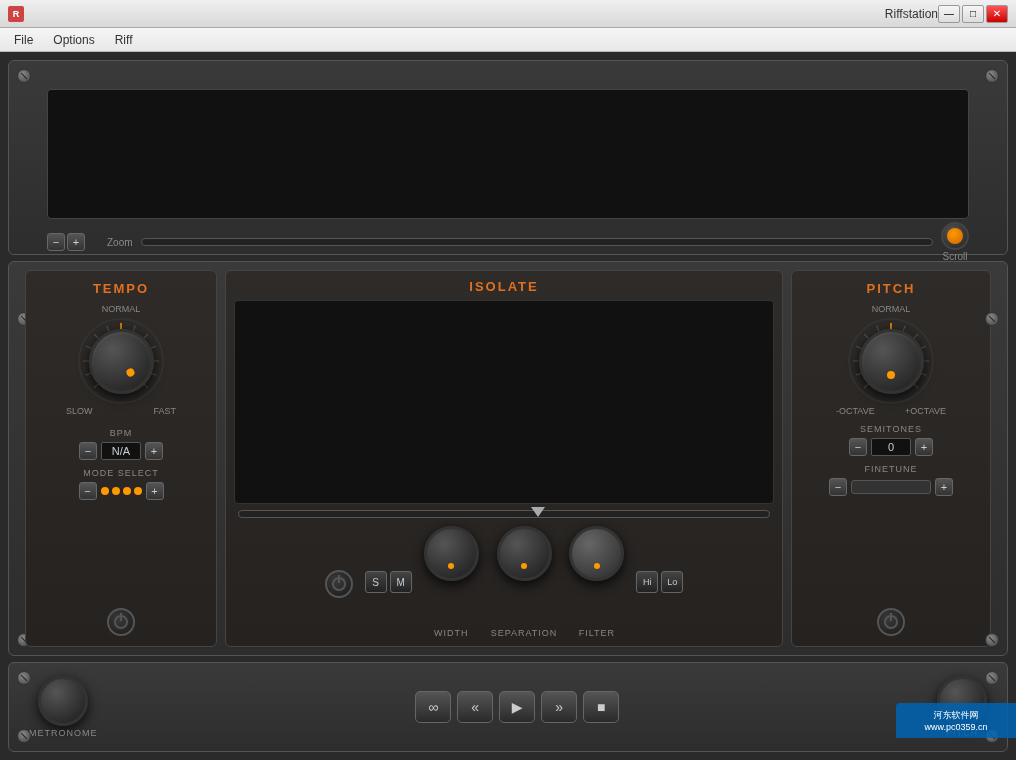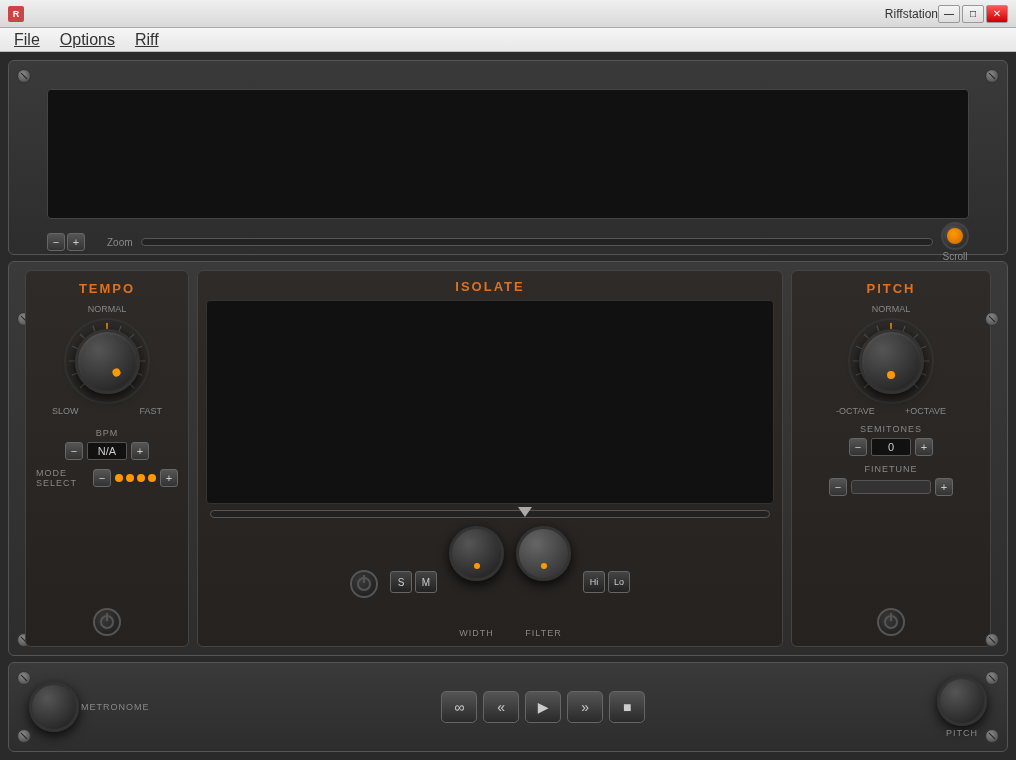--- a/index.html
+++ b/index.html
@@ -51,24 +51,23 @@
     .menu-bar {
       background: linear-gradient(to bottom, #f5f5f5, #e8e8e8);
       height: 24px;
       display: flex;
       align-items: center;
       padding: 0 4px;
       border-bottom: 1px solid #bbb;
     }
     .menu-item {
       padding: 2px 10px;
-      font-size: 16px;
+      font-size: 12px;
       color: #333;
       cursor: pointer;
-      text-decoration: underline;
     }
 
     
     .app-body {
       background: #2a2a2a;
       width: 100%;
       height: calc(760px - 28px - 24px);
       display: flex;
       flex-direction: column;
       padding: 8px;
@@ -208,21 +207,21 @@
     
     .middle-content {
       display: flex;
       flex: 1;
       padding: 8px 16px;
       gap: 8px;
     }
 
     
     .tempo-section {
-      width: 164px;
+      width: 192px;
       background: linear-gradient(to bottom, #2e2b28, #252220);
       border: 1px solid #444;
       border-radius: 6px;
       padding: 10px;
       display: flex;
       flex-direction: column;
       align-items: center;
       position: relative;
     }
     .section-title {
@@ -294,21 +293,21 @@
       color: #ccc;
       min-width: 40px;
       text-align: center;
       border-radius: 2px;
     }
 
     
     .mode-section {
       margin-top: 8px;
       display: flex;
-      flex-direction: row;
+      flex-direction: column;
       align-items: center;
       gap: 4px;
     }
     .mode-label {
       font-size: 9px; color: #888; letter-spacing: 1px;
     }
     .mode-dots {
       display: flex; gap: 3px; align-items: center;
     }
     .mode-dot {
@@ -500,21 +499,21 @@
       padding: 0 20px;
       gap: 16px;
     }
     .transport-panel .screw { }
     .transport-panel .screw:nth-child(1) { top: 8px; left: 8px; }
     .transport-panel .screw:nth-child(2) { top: 8px; right: 8px; }
     .transport-panel .screw:nth-child(3) { bottom: 8px; left: 8px; }
     .transport-panel .screw:nth-child(4) { bottom: 8px; right: 8px; }
 
     .metronome-section {
-      display: flex; flex-direction: row; align-items: center; gap: 2px;
+      display: flex; flex-direction: column; align-items: center; gap: 2px;
     }
     .metronome-knob {
       width: 50px; height: 50px;
       background: radial-gradient(circle at 35% 30%, #555, #1a1a1a);
       border-radius: 50%;
       border: 3px solid #333;
       box-shadow: 0 4px 12px rgba(0,0,0,0.8);
     }
     .metronome-label {
       font-size: 9px; color: #888; letter-spacing: 1px;
@@ -752,20 +751,26 @@
               <div class="sm-btn">M</div>
             </div>
 
             <div class="knob-group">
               <div class="knob-small">
                 <div class="knob-small-dot"></div>
               </div>
               <span class="knob-label-bottom">WIDTH</span>
             </div>
 
+            <div class="knob-group">
+              <div class="knob-small" style="background:radial-gradient(circle at 35% 30%, #555, #1a1a1a);">
+                <div class="knob-small-dot"></div>
+              </div>
+              <span class="knob-label-bottom">SEPARATION</span>
+            </div>
 
             <div class="knob-group">
               <div style="display:flex;align-items:center;gap:3px;">
                 <div class="filter-knob">
                   <div class="filter-knob-dot"></div>
                 </div>
               </div>
               <span class="knob-label-bottom">FILTER</span>
             </div>
 
@@ -856,14 +861,18 @@
       </div>
 
       <div class="volume-section">
         <div class="volume-knob"></div>
         <span class="volume-label">PITCH</span>
       </div>
     </div>
 
   </div>
 
+  <div class="watermark">
+    <span>河东软件网</span>
+    <span>www.pc0359.cn</span>
+  </div>
 
 </div>
 
 </body></html>

